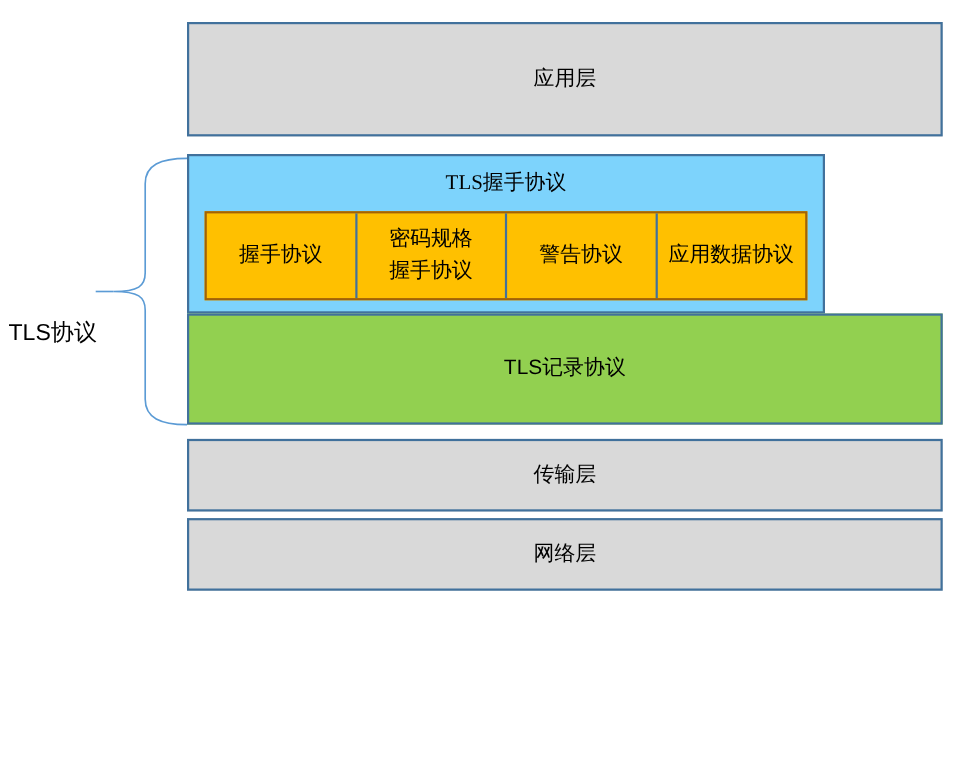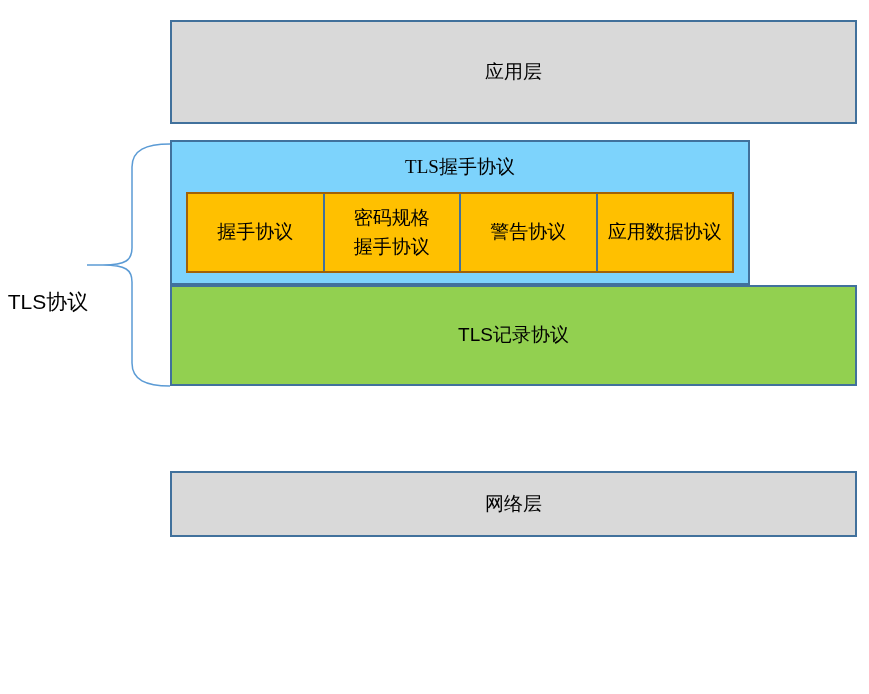--- a/index.html
+++ b/index.html
@@ -118,20 +118,23 @@
         <div>应用数据协议</div>
         <div></div>
       </div>
     </div>
   </div>
 
   <div class="box tls-green">
     <div>TLS记录协议</div>
   </div>
 
+  <div class="box gray layer-transport">
+    <div>传输层</div>
+  </div>
   <div class="box gray layer-network">
     <div>网络层</div>
   </div>
 
   <svg class="brace-svg" viewBox="0 0 869 694" xmlns="http://www.w3.org/2000/svg">
     <path d="M 170 144
              C 146 144, 132 150, 132 167
              L 132 248
              C 132 260, 126 265, 103 265
              C 126 265, 132 270, 132 282

